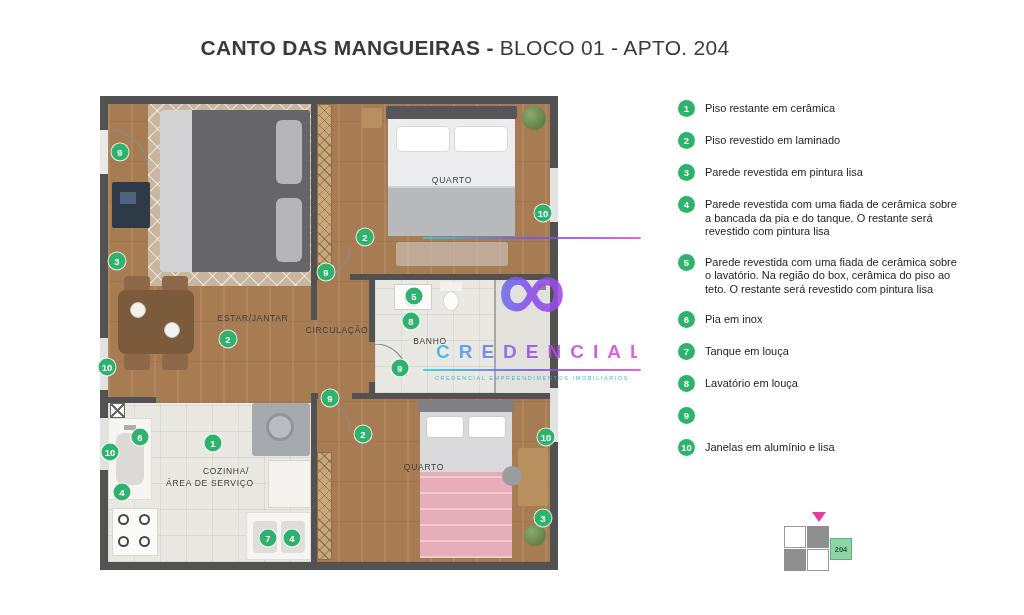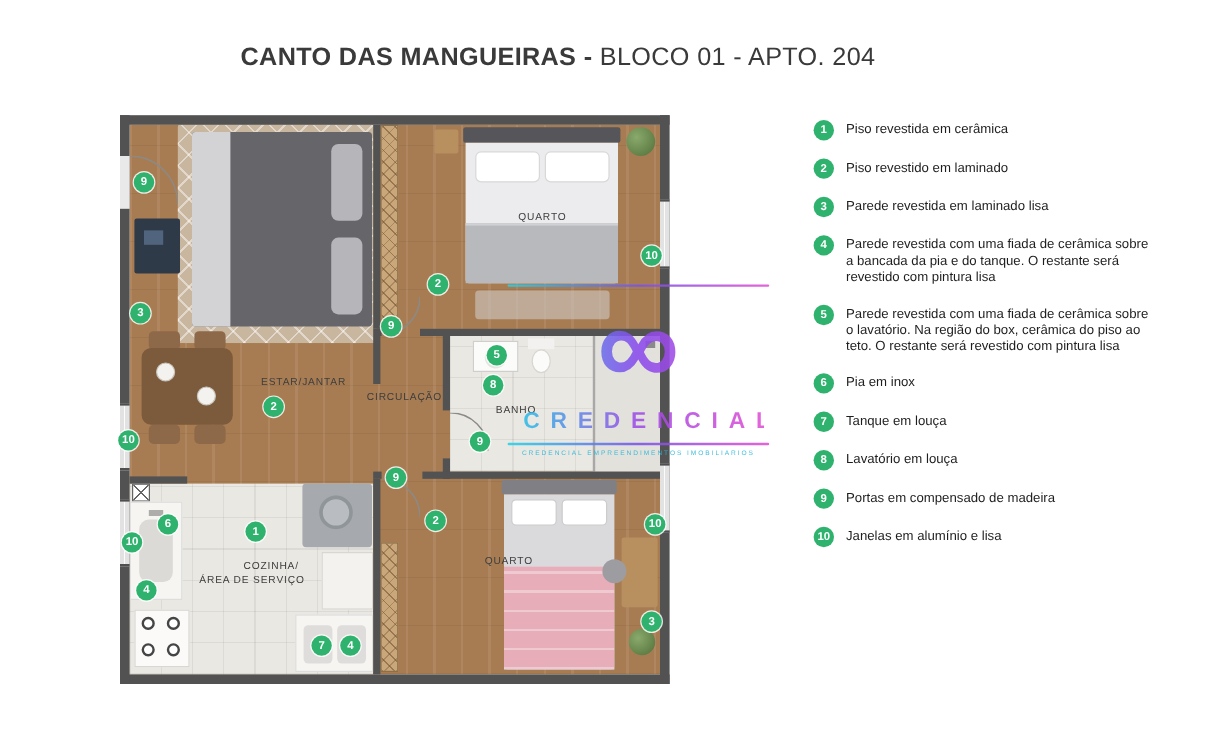--- a/index.html
+++ b/index.html
@@ -246,31 +246,31 @@
     <div class="wm-symbol">∞</div>
     <div class="wm-name">CREDENCIAL</div>
     <div class="wm-line thin"></div>
     <div class="wm-tagline">CREDENCIAL EMPREENDIMENTOS IMOBILIÁRIOS</div>
   </div>
 
   <div class="a legend">
 
       <div class="legend-item">
         <span class="num">1</span>
-        <span class="txt">Piso revestida em cerâmica</span>
+        <span class="txt">Piso restante em cerâmica</span>
       </div>
 
       <div class="legend-item">
         <span class="num">2</span>
         <span class="txt">Piso revestido em laminado</span>
       </div>
 
       <div class="legend-item">
         <span class="num">3</span>
-        <span class="txt">Parede revestida em laminado lisa</span>
+        <span class="txt">Parede revestida em pintura lisa</span>
       </div>
 
       <div class="legend-item">
         <span class="num">4</span>
         <span class="txt">Parede revestida com uma fiada de cerâmica sobre a bancada da pia e do tanque. O restante será revestido com pintura lisa</span>
       </div>
 
       <div class="legend-item">
         <span class="num">5</span>
         <span class="txt">Parede revestida com uma fiada de cerâmica sobre o lavatório. Na região do box, cerâmica do piso ao teto. O restante será revestido com pintura lisa</span>
@@ -286,23 +286,32 @@
         <span class="txt">Tanque em louça</span>
       </div>
 
       <div class="legend-item">
         <span class="num">8</span>
         <span class="txt">Lavatório em louça</span>
       </div>
 
       <div class="legend-item">
         <span class="num">9</span>
-        <span class="txt">Portas em compensado de madeira</span>
       </div>
 
       <div class="legend-item">
         <span class="num">10</span>
         <span class="txt">Janelas em alumínio e lisa</span>
       </div>
     </div>
 
+  <div class="a keyplan">
+    <div class="kp-tri" style="position:absolute"></div>
+    <div class="kp-sq kp-outline" style="left:12px;top:14px"></div>
+    <div class="kp-sq kp-fill" style="left:35px;top:14px"></div>
+    <div class="kp-sq kp-fill" style="left:12px;top:37px"></div>
+    <div class="kp-sq kp-outline" style="left:35px;top:37px"></div>
+    <div class="kp-sq kp-green" style="left:58px;top:26px">
+      <span>204</span>
+    </div>
+  </div>
 
 </div>
 
 </body></html>

